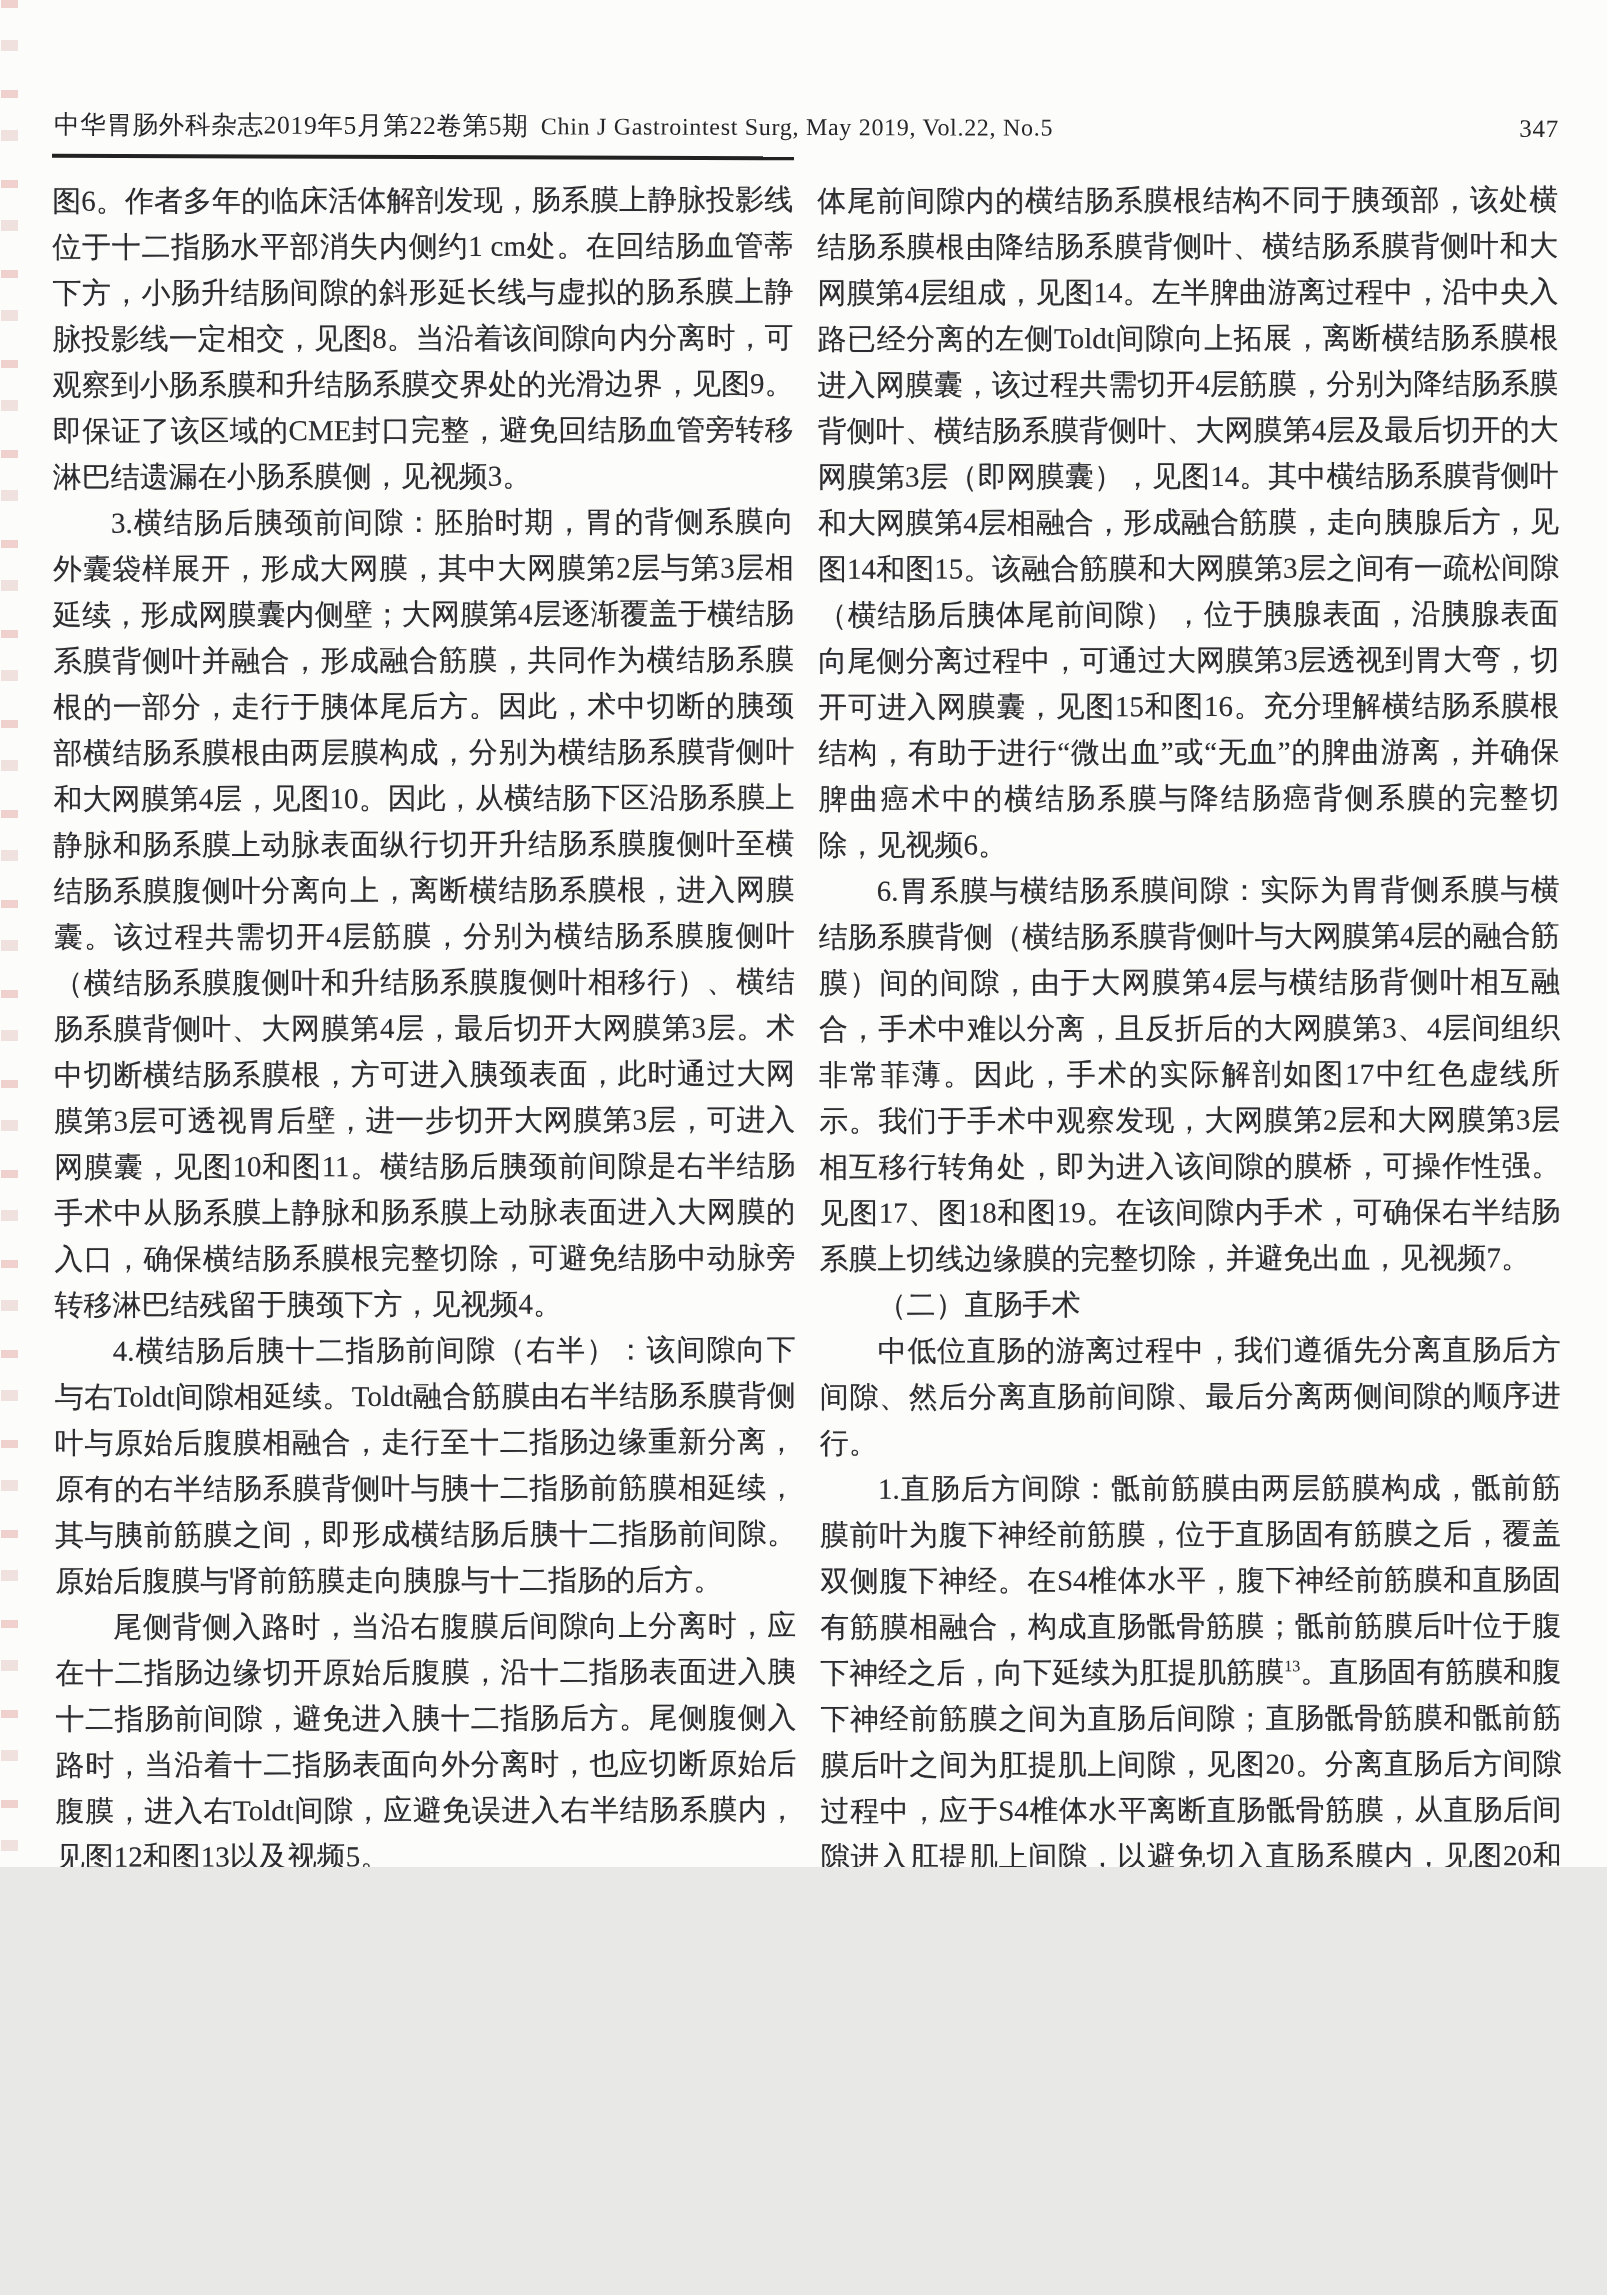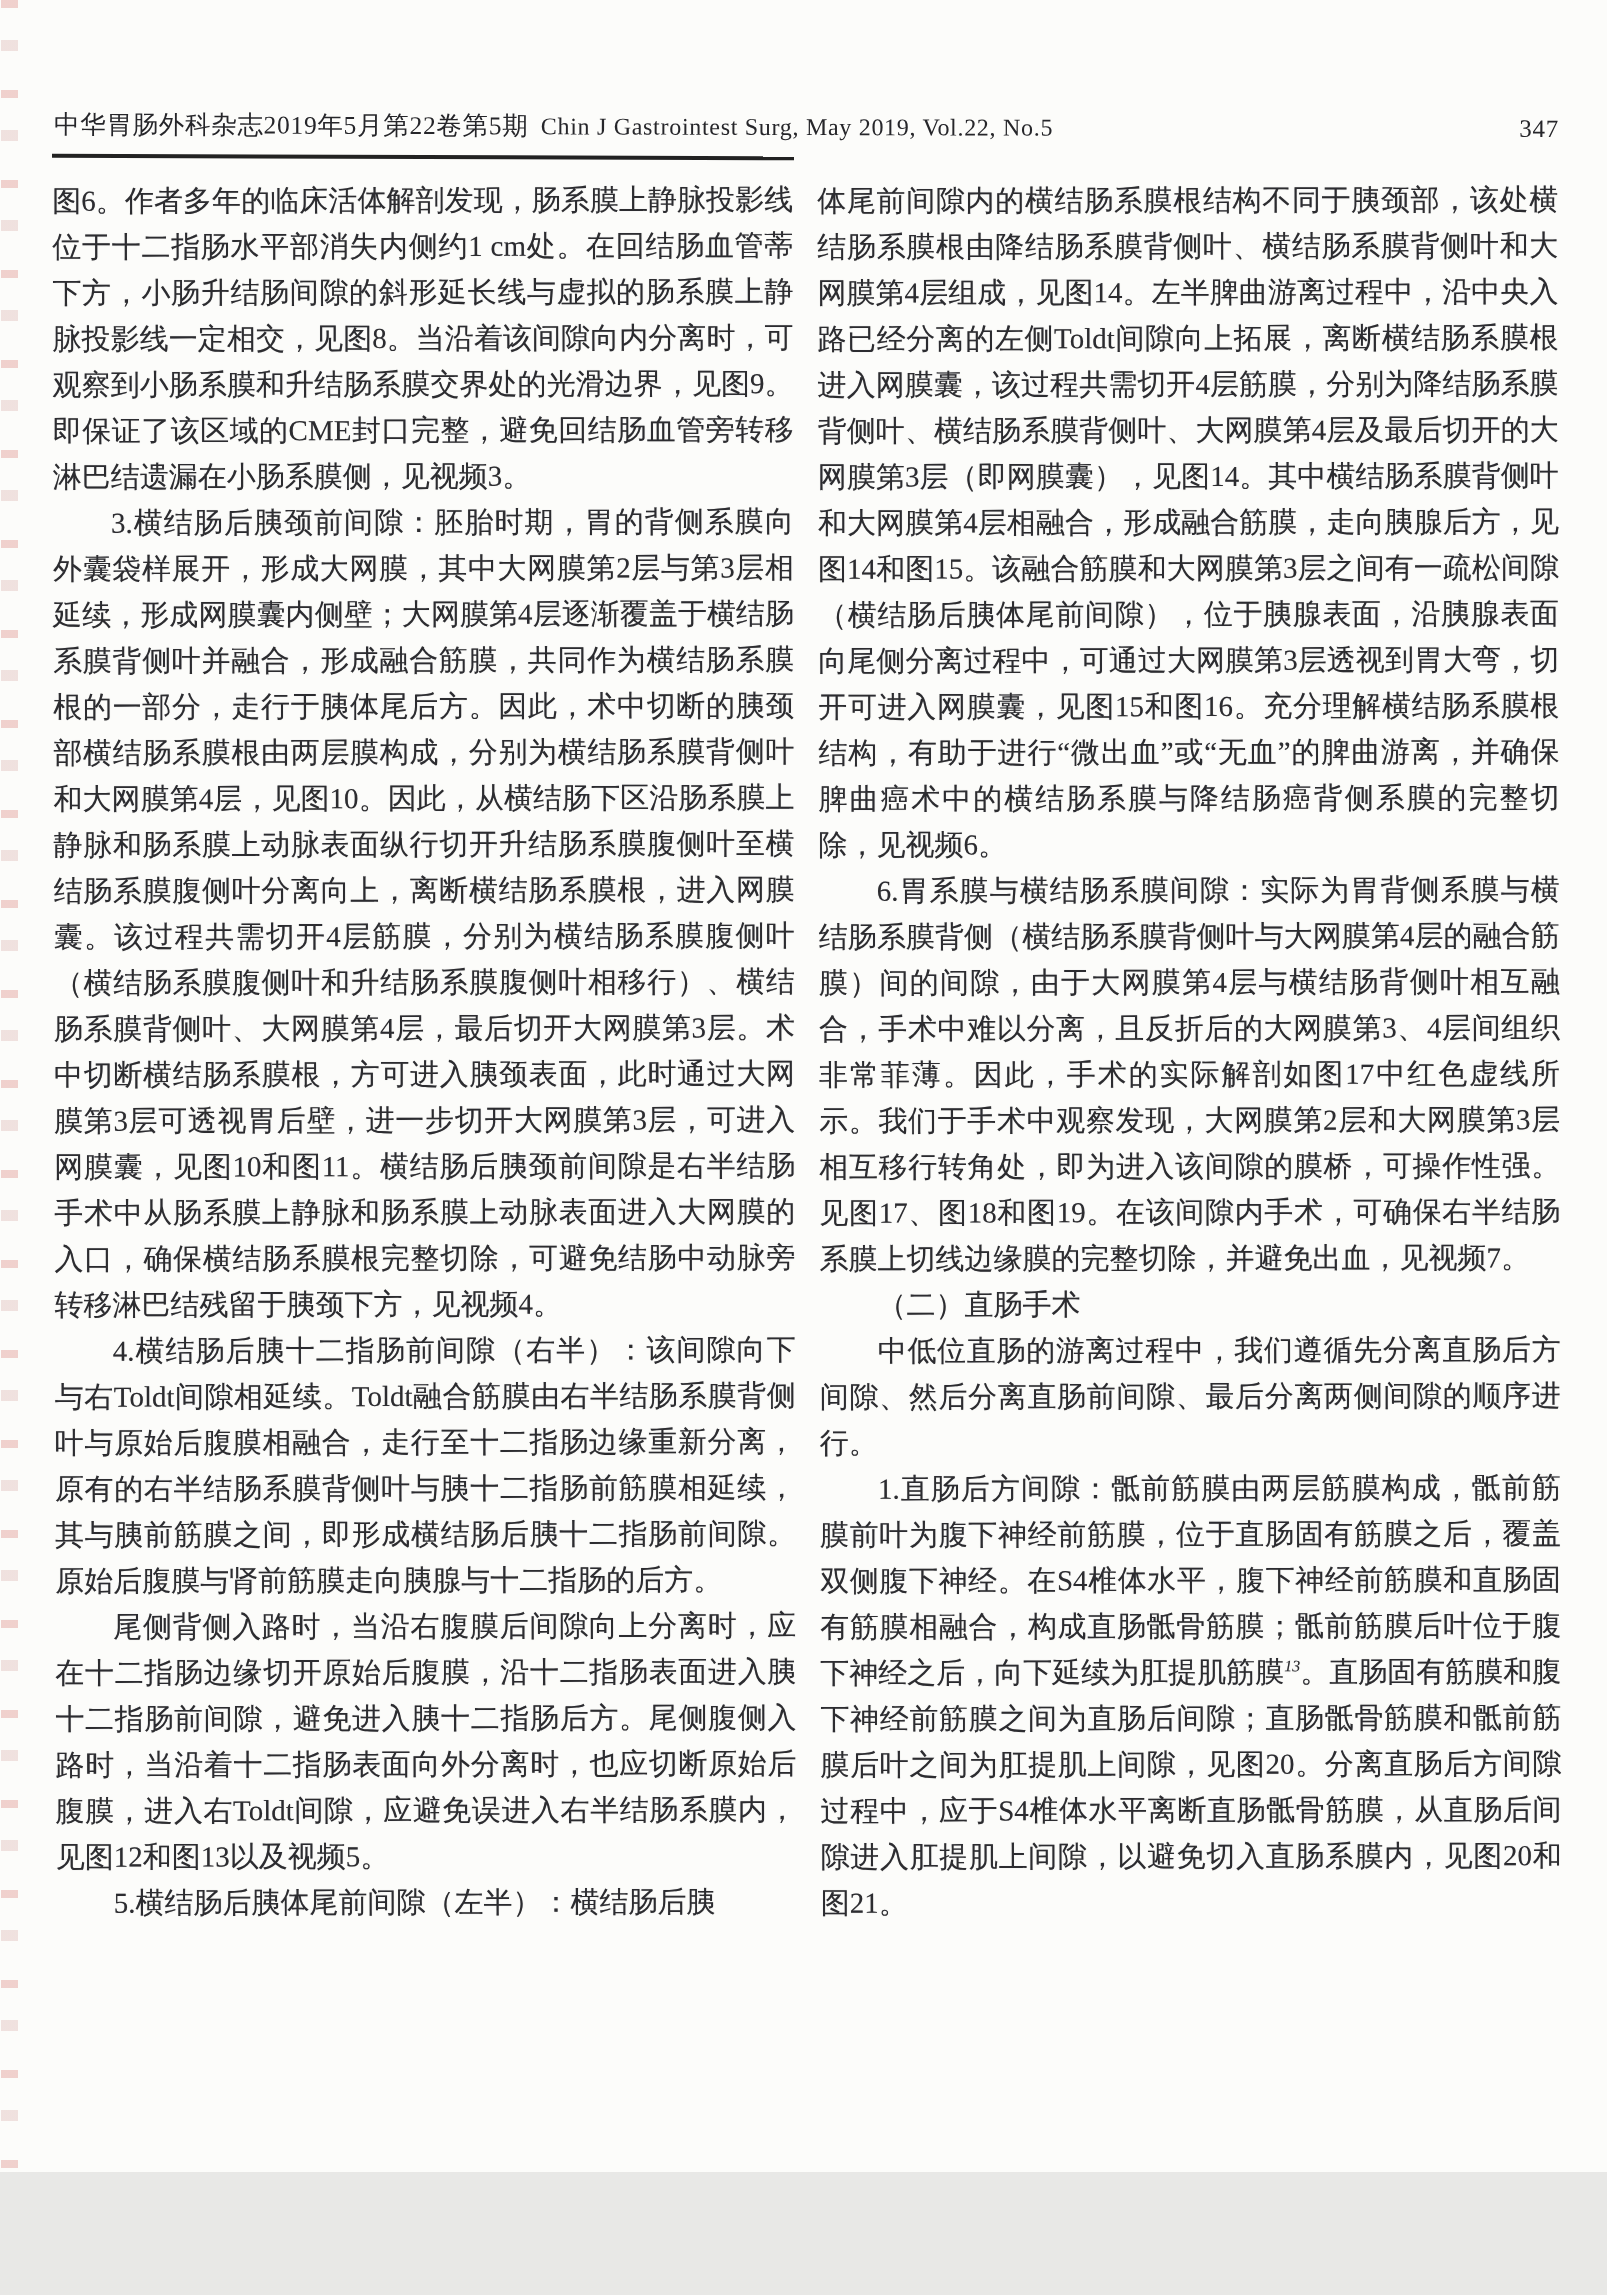--- a/index.html
+++ b/index.html
@@ -1,19 +1,19 @@
 <!DOCTYPE html>
 <html style="font-size:11px"><head>
 <meta charset="utf-8">
 <style>
   html, body { margin: 0; padding: 0; background: #e8e8e6; }
   .page {
     position: relative;
     width: 1607px;
-    height: 2172px;
+    height: 1867px;
     background: #fcfcfa;
     overflow: hidden;
     font-family: "Liberation Serif", "DejaVu Serif", serif;
     color: #26262a;
   }
   
   .artifact-strip {
     position: absolute;
     left: 1.4px; top: 0;
     width: 16.6px; height: 100%;
@@ -65,21 +65,20 @@
     text-indent: 2em;
     
     color: #2c2c30;
     text-shadow: 0 0 0.7px rgba(40,40,45,.4);
   }
   .col p.cont { text-indent: 0; }
   sup.ref {
     font-size: .55em;
     line-height: 0;
     vertical-align: super;
-    font-style: italic;
   }
 </style>
 </head>
 <body>
 
 <div class="page">
 
   <div class="artifact-strip"></div>
 
   <div class="header">

